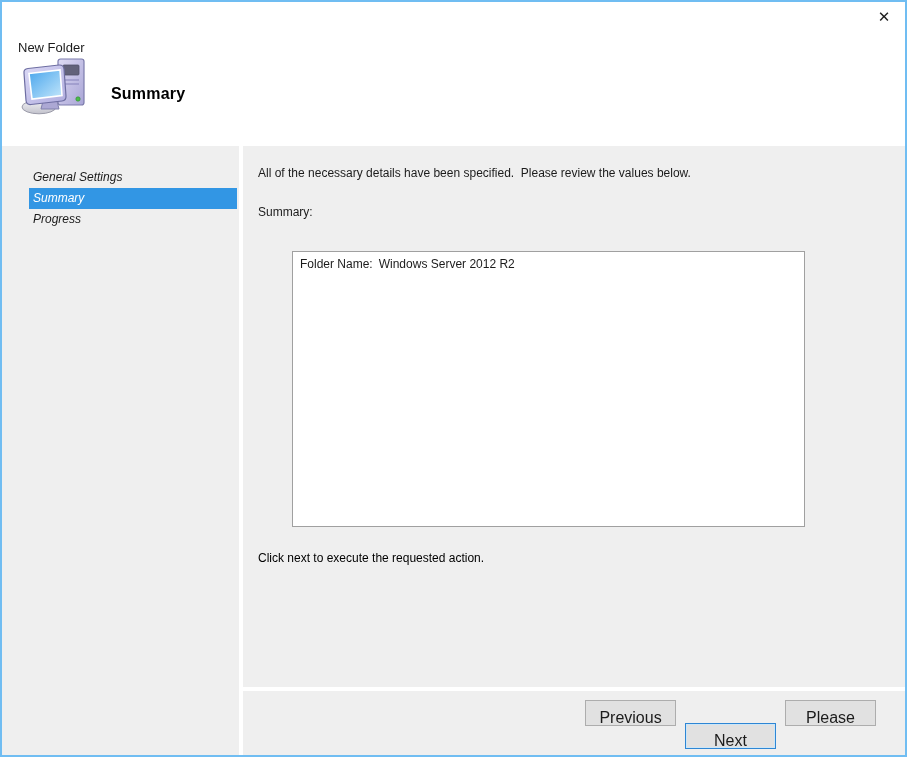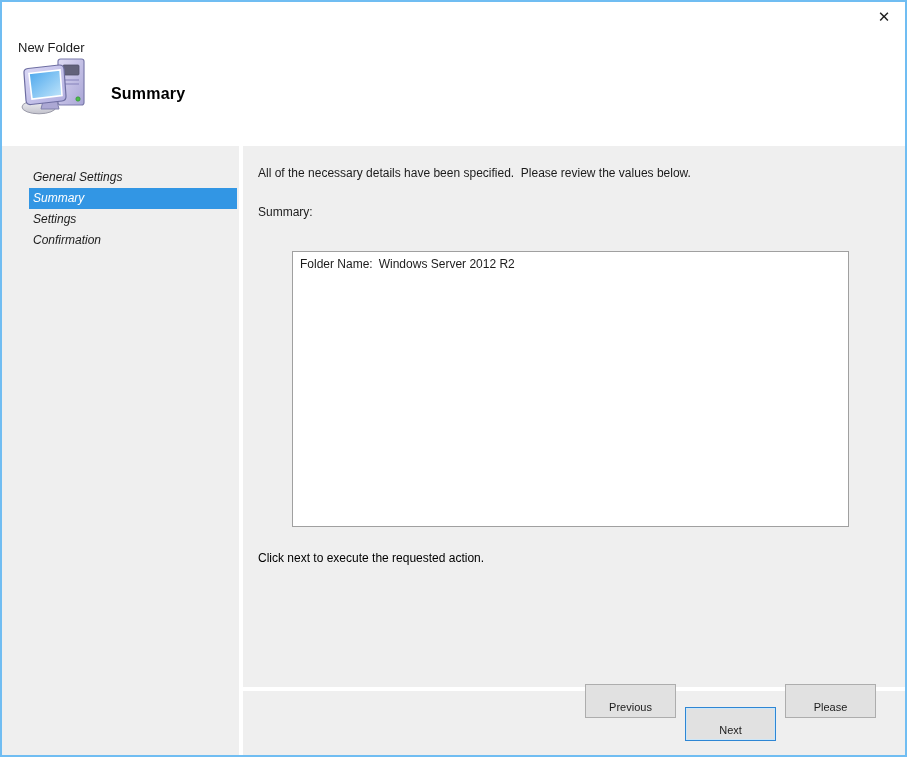--- a/index.html
+++ b/index.html
@@ -54,39 +54,39 @@
   
   .content-intro {
     position: absolute; left: 258px; top: 166px;
     font-size: 12px; color: #1b1b1b; white-space: pre-wrap; text-align: right;
   }
   .details-label {
     position: absolute; left: 258px; top: 205px;
     font-size: 12px; color: #1b1b1b;
   }
   .details-box {
-    position: absolute; left: 292px; top: 251px; width: 557px; height: 276px;
+    position: absolute; left: 292px; top: 251px; width: 513px; height: 276px;
     background: #ffffff; border: 1px solid var(--box-border, #A0A0A0);
     box-sizing: border-box;
   }
   .details-line {
     margin: 5px 0 0 7px; font-size: 12px; color: #1b1b1b; white-space: pre-wrap;
   }
   .details-line .key { margin-right: 6px; }
   .footnote {
     position: absolute; left: 258px; top: 551px;
     font-size: 12px; color: #000000;
   }
   
   .btn {
-    position: absolute; top: 684px; width: 91px; height: 26px;
+    position: absolute; top: 700px; width: 91px; height: 26px;
     background: var(--button-face, #E1E1E1);
     border: 1px solid var(--button-border, #ADADAD);
-    font-size: 11px; color: #1b1b1b; font-family: inherit;
-    box-sizing: border-box; padding: 16px; cursor: default;
+    font-size: 16px; color: #1b1b1b; font-family: inherit;
+    box-sizing: border-box; padding: 8px; cursor: default;
   }
   .btn-previous { left: 585px; }
   .btn-next {
     left: 685px;
     border: 1px solid var(--focus-border, #2E86D4);
     box-shadow: inset 0 0 0 1px #cde6f7;
     margin-top: 23px;
   }
   .btn-cancel { left: 785px; }
 </style>
@@ -133,22 +133,21 @@
   </div>
   <div class="header-title">Summary</div>
 
   <div class="body-bg"></div>
   <div class="v-divider"></div>
   <div class="h-divider"></div>
 
   <nav class="sidebar">
     <div class="side-item">General Settings</div>
     <div class="side-item selected">Summary</div>
-    <div class="side-item">Settings</div>
-    <div class="side-item">Confirmation</div>
+    <div class="side-item">Progress</div>
   </nav>
 
   <div class="content-intro">All of the necessary details have been specified.  Please review the values below.</div>
   <div class="details-label">Summary:</div>
 
   <div class="details-box">
     <div class="details-line"><span class="key">Folder Name:</span><span>Windows Server 2012 R2</span></div>
   </div>
 
   <div class="footnote">Click next to execute the requested action.</div>

